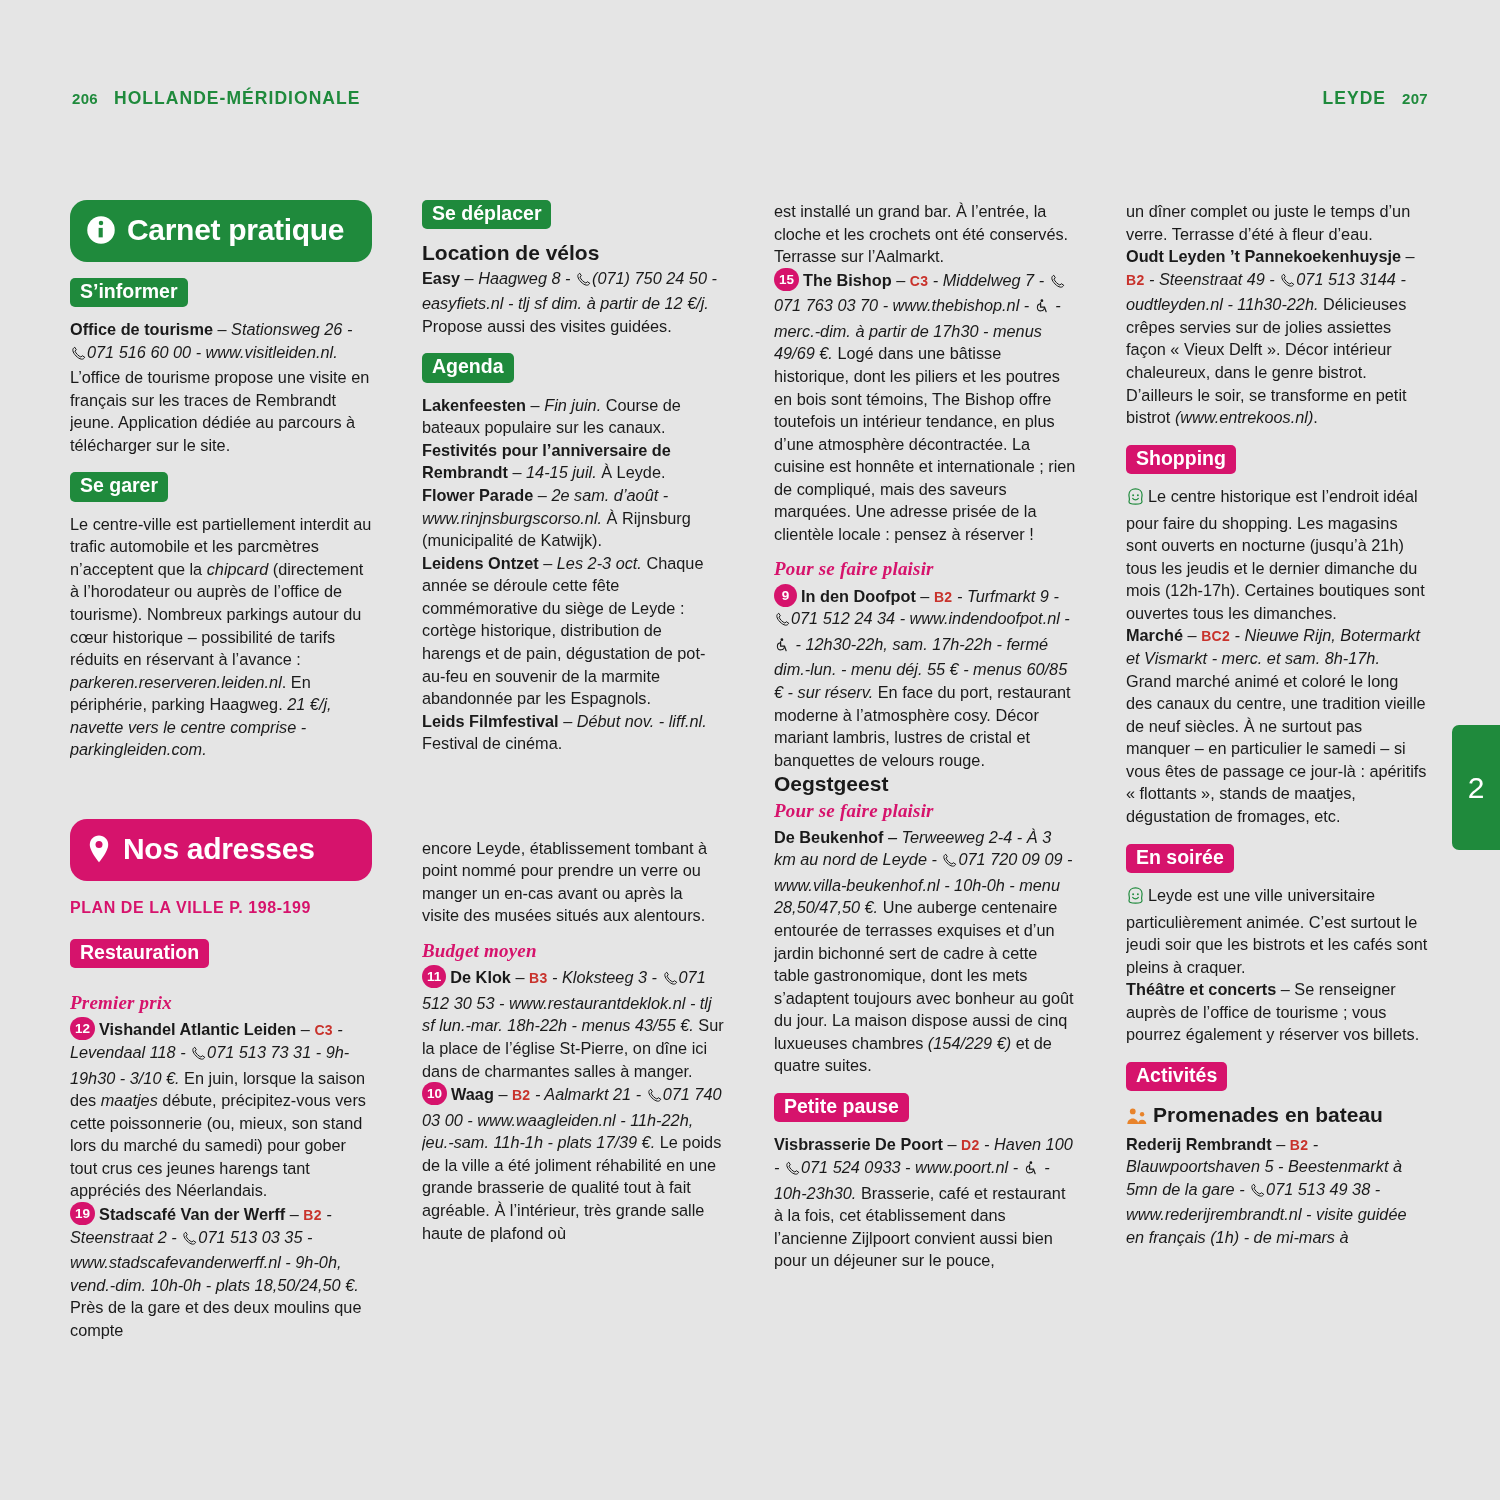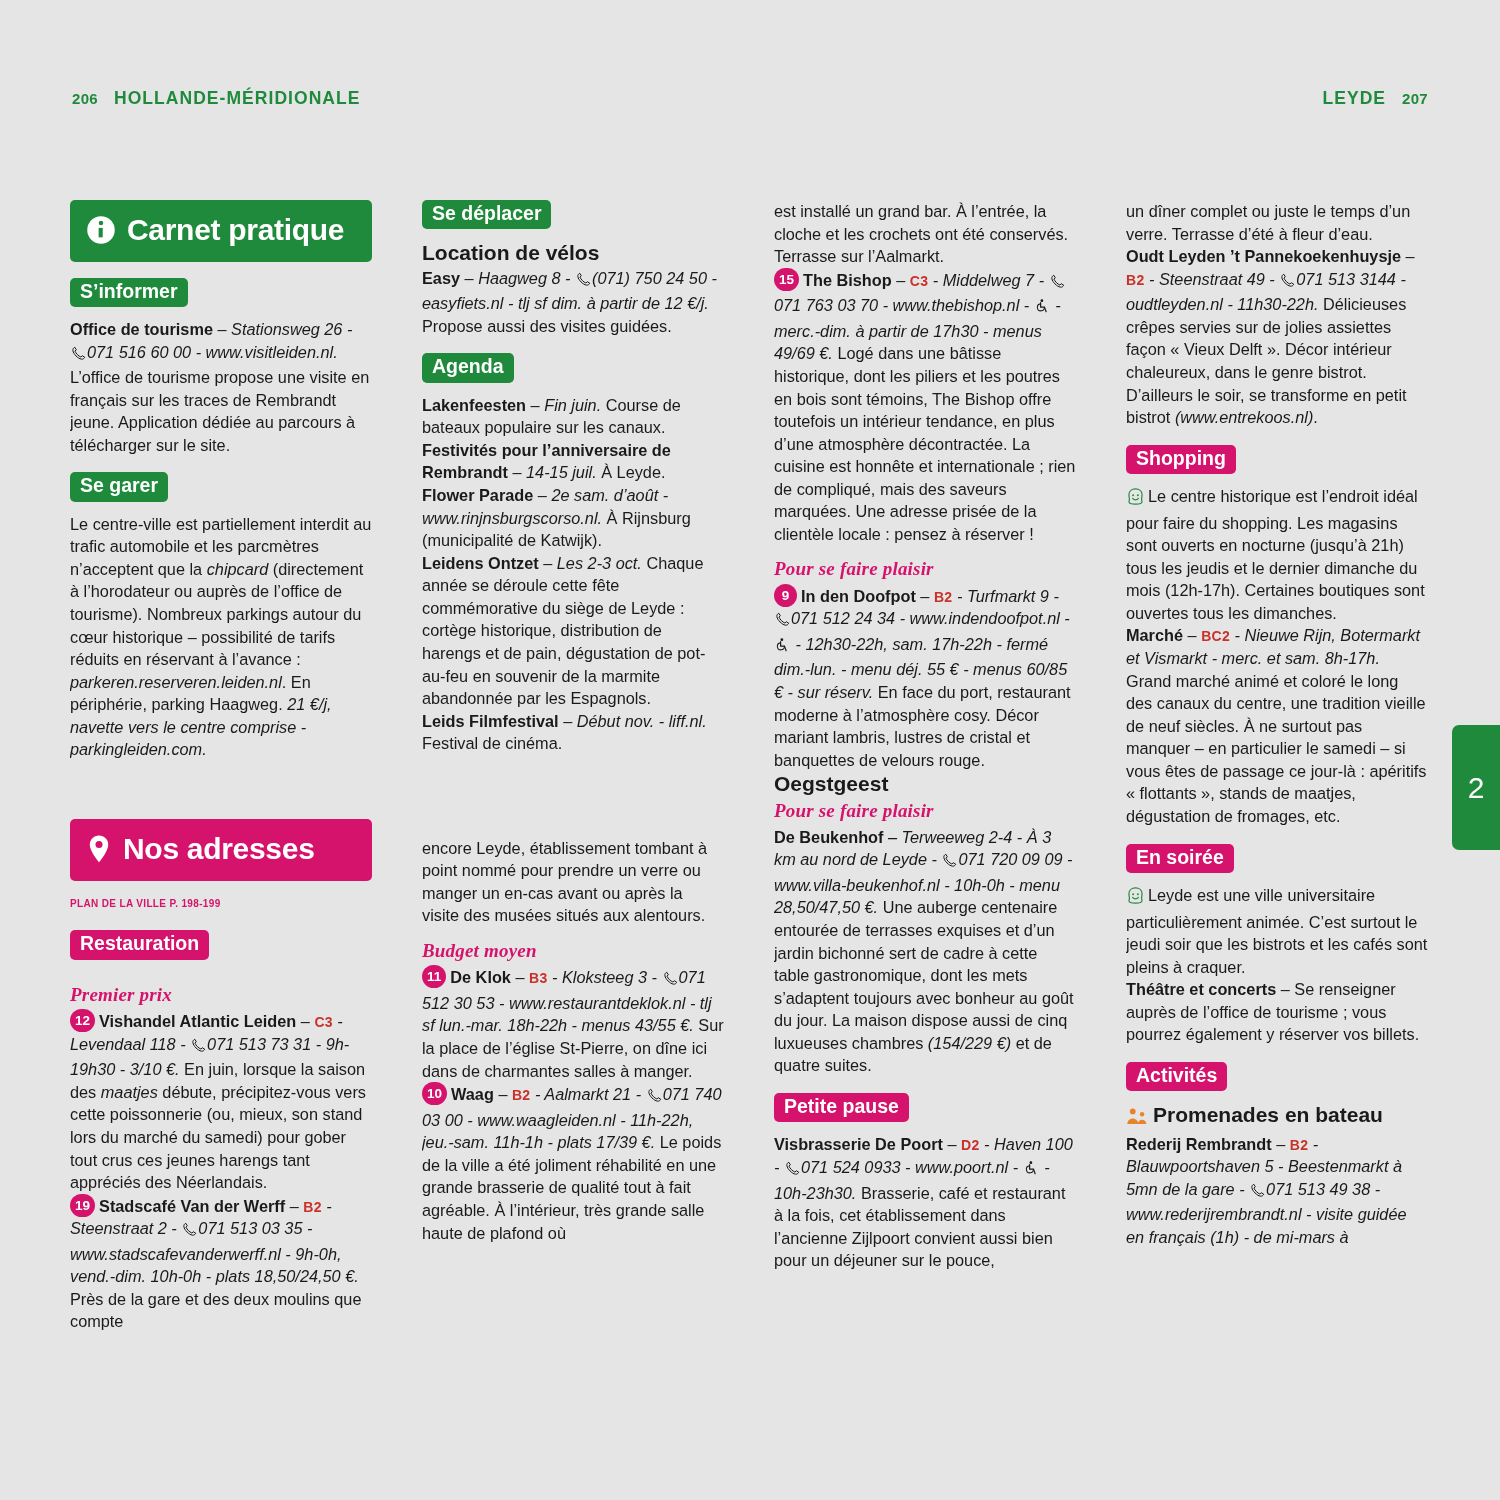--- a/index.html
+++ b/index.html
@@ -75,21 +75,21 @@
     left: -25px; top: 0; bottom: 0;
     width: 2px;
     background: #f0d8e2;
   }
 
   
   .banner {
     display: flex;
     align-items: center;
     gap: 11px;
-    border-radius: 5px;
+    border-radius: 17px;
     padding: 9px 16px 11px 16px;
     color: #ffffff;
     font-size: 30px;
     font-weight: bold;
     letter-spacing: -0.01em;
     margin-bottom: 16px;
   }
   .banner.green { background: #1f8a3c; }
   .banner.pink  { background: #d6136c; }
   .banner .glyph { display: inline-flex; }
@@ -104,21 +104,21 @@
     font-weight: bold;
     line-height: 1.1;
     margin: 16px 0 11px 0;
   }
   .tag.green { background: #1f8a3c; }
   .tag.pink  { background: #d6136c; text-align: right; }
   .tag.first { margin-top: 0; }
 
   .planref {
     color: #d6136c;
-    font-size: 10px;
+    font-size: 16px;
     font-weight: bold;
     letter-spacing: 0.035em;
     margin: 2px 0 4px 0;
   }
 
   
   p.body { margin: 0 0 0 0; }
   p.body + p.body { margin-top: 0; }
   .gap { margin-top: 12px; }
 

